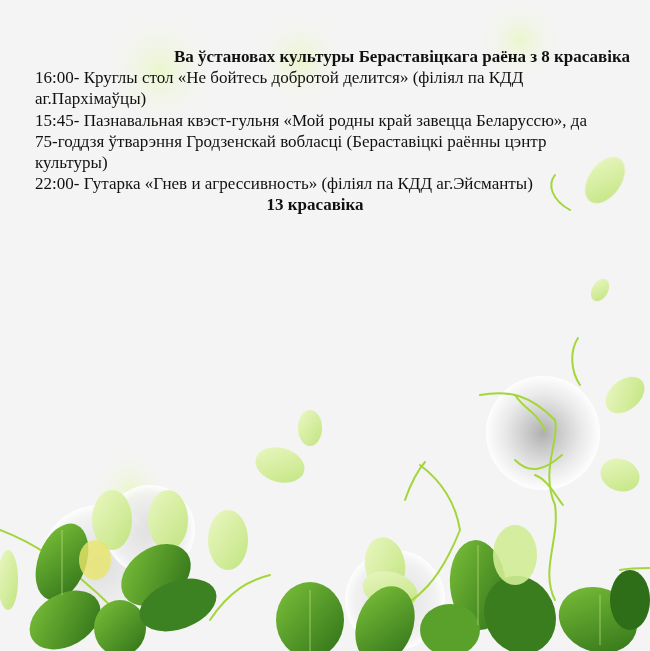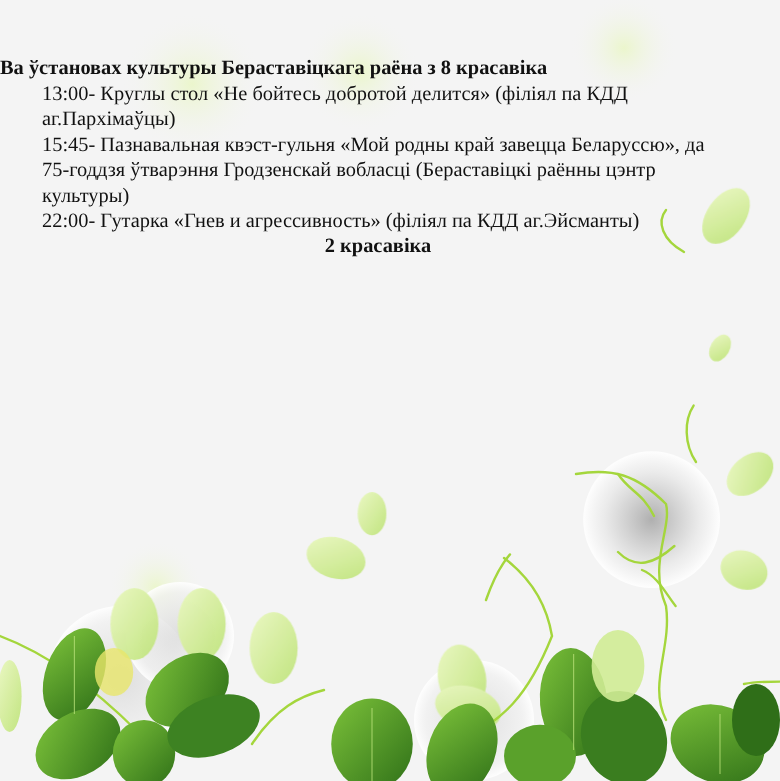--- a/index.html
+++ b/index.html
@@ -9,21 +9,21 @@
     position: relative;
     font-family: "Liberation Serif", "DejaVu Serif", serif;
     color: #111;
   }
   .bg { position: absolute; inset: 0; z-index: 0; }
   .content {
     position: absolute; left: 35px; top: 46px; width: 560px;
     z-index: 2;
     font-size: 17px; line-height: 21.2px;
   }
-  .title-block { margin-left: -35px; width: 630px; text-align: left; font-weight: bold; }
+  .title-block { margin-left: -35px; width: 630px; text-align: right; font-weight: bold; }
   .day { text-align: center; font-weight: bold; margin-left: -35px; width: 630px; }
   .event { margin: 0; }
   p { margin: 0; }
 </style>
 </head>
 <body>
 
 <svg class="bg" width="650" height="651" viewBox="0 0 650 651" xmlns="http://www.w3.org/2000/svg">
   <defs>
     <radialGradient id="bubble" cx="50%" cy="50%" r="50%">
@@ -113,24 +113,24 @@
     <path d="M600,595 L600,645"></path>
   </g>
 </svg>
 
 <div class="content">
   <div class="title-block">
     <p>Ва ўстановах культуры Бераставіцкага раёна з 8 красавіка</p>
   </div>
 
   <div>
-    <p class="event">13:00- Круглы стол «Не бойтесь добротой делится» (філіял па КДД аг.Пархімаўцы)</p>
+    <p class="event">16:00- Круглы стол «Не бойтесь добротой делится» (філіял па КДД аг.Пархімаўцы)</p>
     <p class="event">15:45- Пазнавальная квэст-гульня «Мой родны край завецца Беларуссю», да 75-годдзя ўтварэння Гродзенскай вобласці (Бераставіцкі раённы цэнтр культуры)</p>
     <p class="event">22:00- Гутарка «Гнев и агрессивность» (філіял па КДД аг.Эйсманты)</p>
   </div>
 
   <div>
   </div>
 
   <div>
-    <p class="day">2 красавіка</p>
+    <p class="day">13 красавіка</p>
   </div>
 </div>
 
 </body></html>

